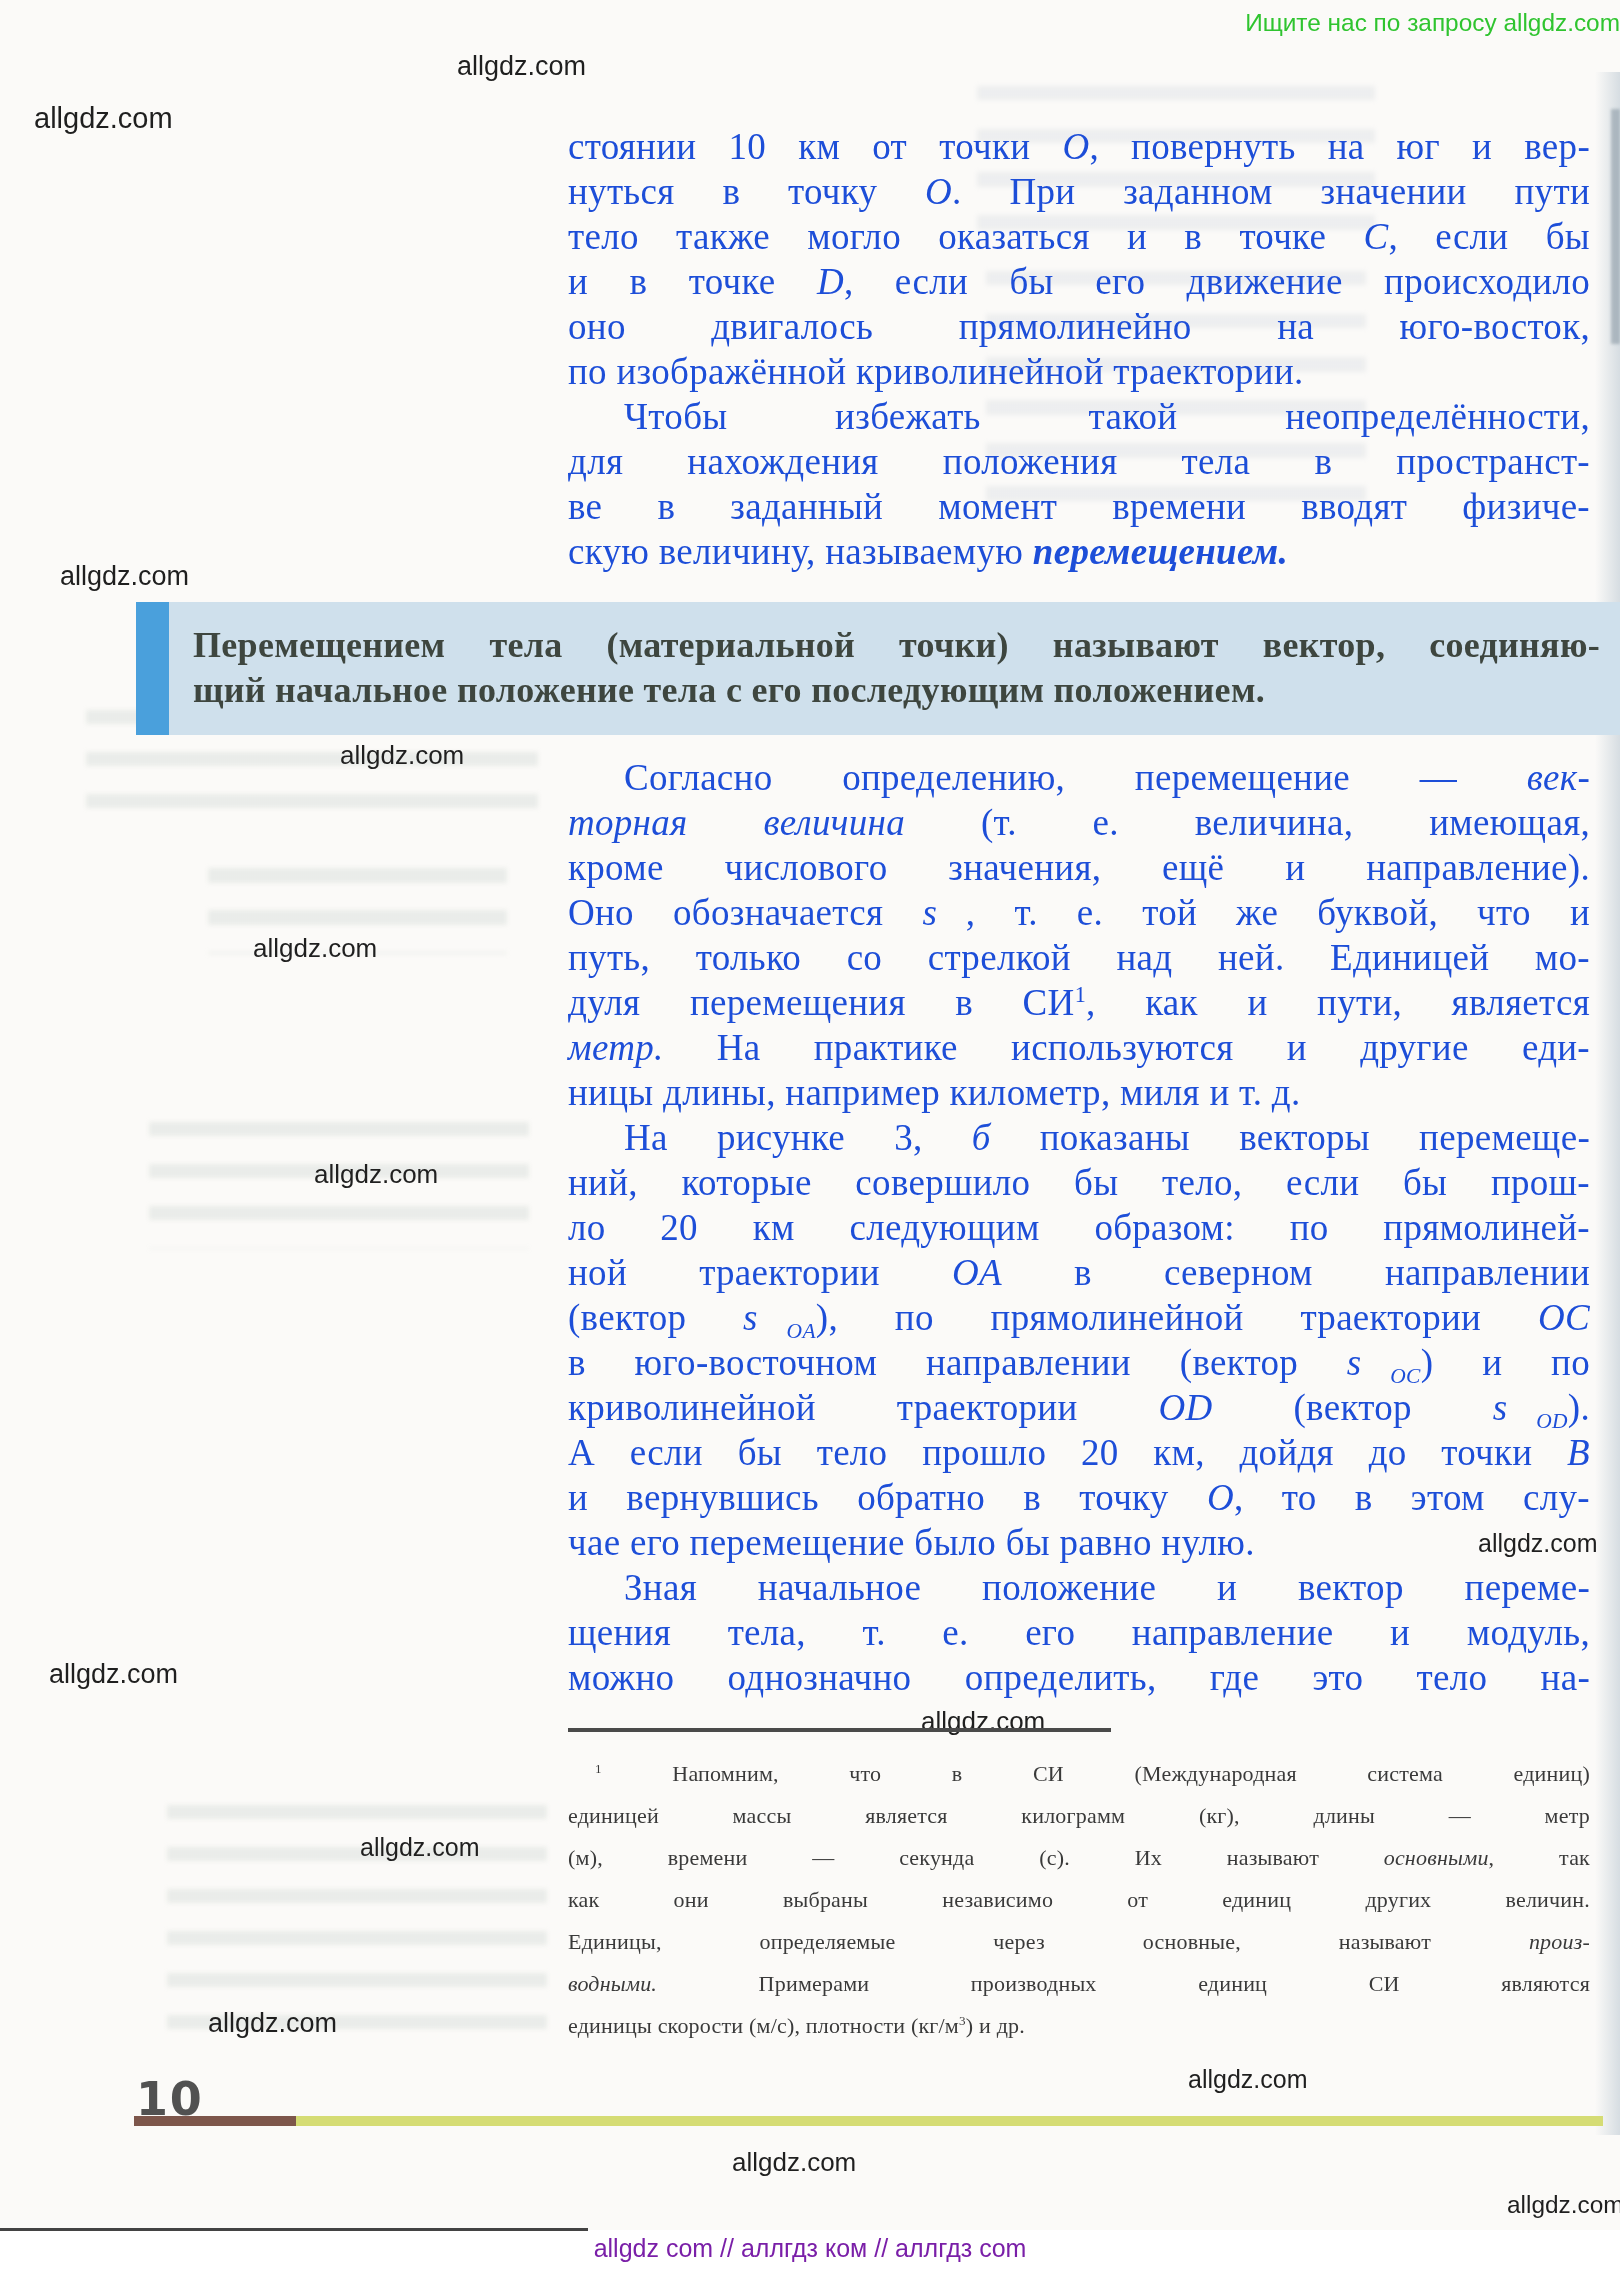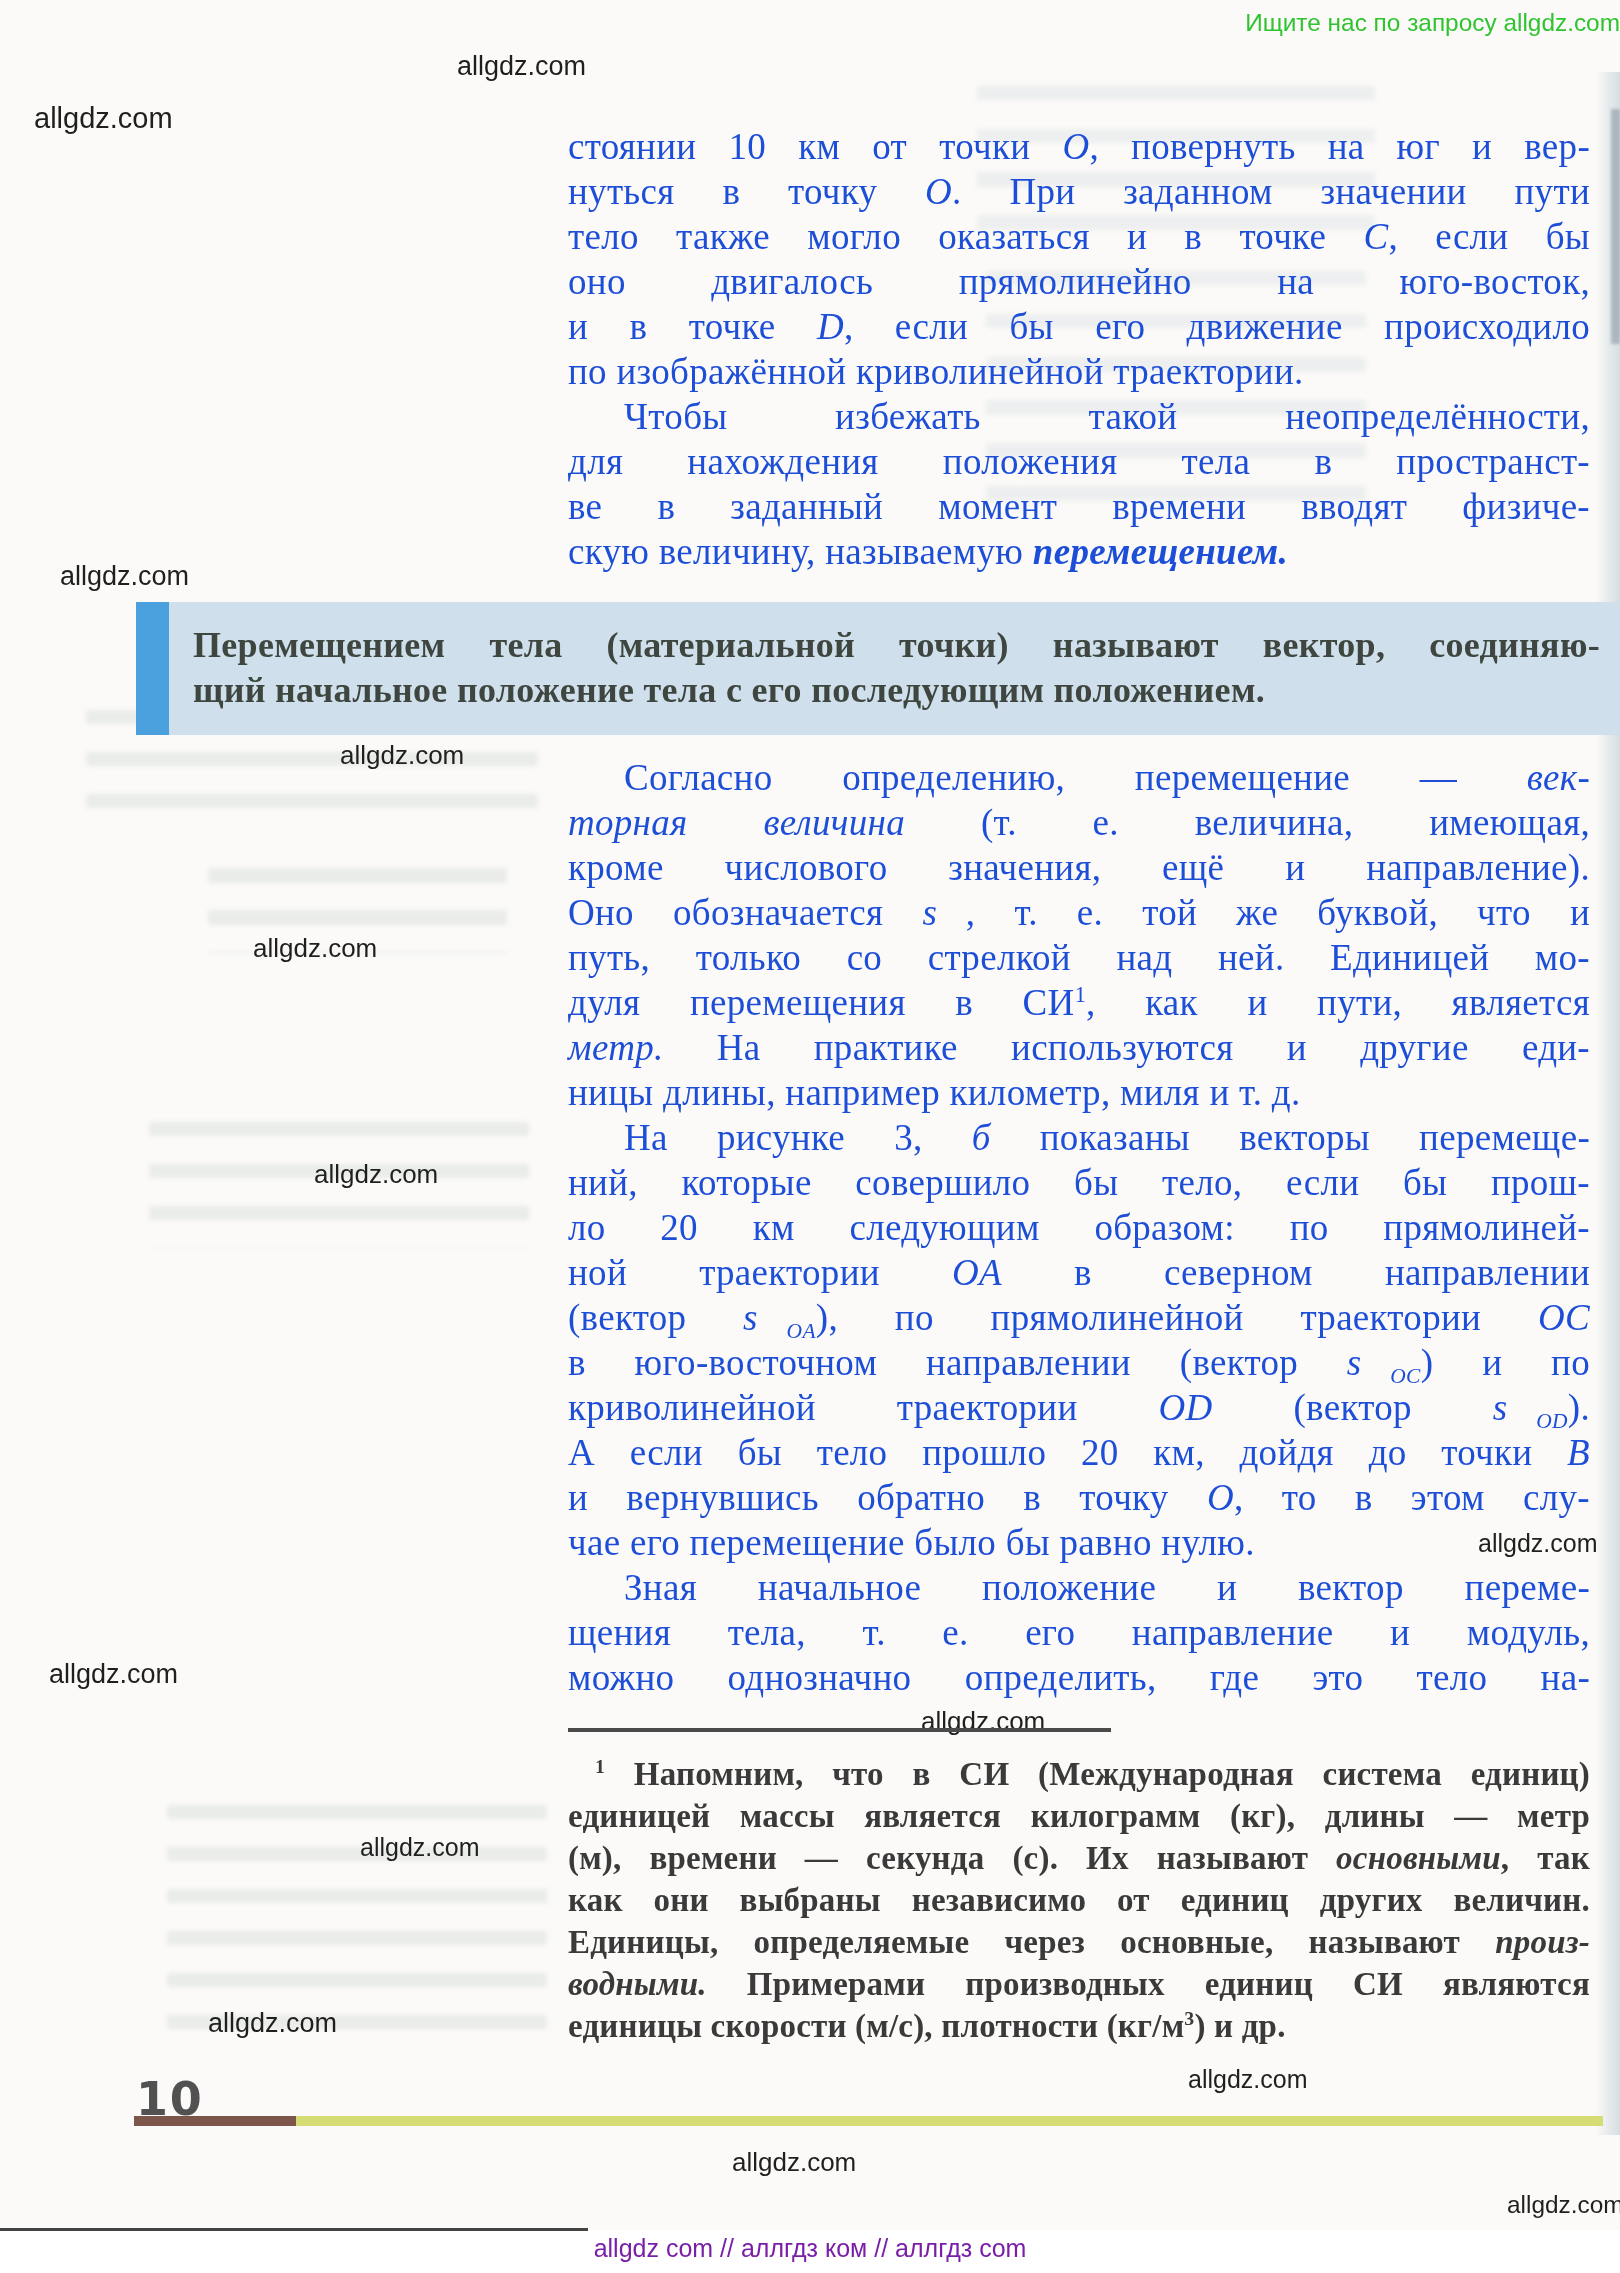--- a/index.html
+++ b/index.html
@@ -20,22 +20,22 @@
 
   
   .defbox{position:absolute;left:136px;top:602px;width:1484px;height:133px;background:#cfe0ec;}
   .defbar{position:absolute;left:0;top:0;width:33px;height:133px;background:#4aa0dc;}
   .deftext{position:absolute;left:57px;top:21px;width:1407px;color:#3e463f;
            font-weight:bold;font-size:36px;letter-spacing:0.3px;}
   .deftext .tl{height:45px;line-height:45px;}
 
   
   .fnsep{position:absolute;left:568px;top:1728px;width:543px;height:3.6px;background:#4a4a4a;}
-  .fncol{position:absolute;left:568px;top:1753px;width:1022px;color:#3a3a3a;font-size:33px;
-         letter-spacing:0.2px;font-weight:bold;}
+  .fncol{position:absolute;left:568px;top:1753px;width:1022px;color:#3a3a3a;font-size:22px;
+         letter-spacing:0.2px;}
   .fncol .tl{height:42px;line-height:42px;}
   .fncol .tl.ind{padding-left:27px;}
 
   
   .wm{position:absolute;color:#1f1f1f;font-family:"Liberation Sans","DejaVu Sans",sans-serif;
       white-space:nowrap;}
   .banner{position:absolute;left:0;right:0;top:9px;text-align:right;font-size:24.4px;
           font-family:"Liberation Sans","DejaVu Sans",sans-serif;}
   .bottom-links{position:absolute;left:0;right:0;top:2234px;text-align:center;font-size:25px;
           font-family:"Liberation Sans","DejaVu Sans",sans-serif;}
@@ -89,22 +89,22 @@
       <div class="wm" style="left: 1188px; top: 2065px; font-size: 25px;">allgdz.com</div>
       <div class="wm" style="left: 732px; top: 2147px; font-size: 26px;">allgdz.com</div>
       <div class="wm" style="left: 1507px; top: 2191px; font-size: 24.4px;">allgdz.com</div>
     </div>
 
   <div class="tcol" style="top:124px;">
     <div>
         <div class="tl"><span class="sg-n">стоянии 10 км от точки </span><span class="sg-i">O</span><span class="sg-n">, повернуть на юг и вер-</span></div>
         <div class="tl"><span class="sg-n">нуться в точку </span><span class="sg-i">O</span><span class="sg-n">. При заданном значении пути</span></div>
         <div class="tl"><span class="sg-n">тело также могло оказаться и в точке </span><span class="sg-i">C</span><span class="sg-n">, если бы</span></div>
+        <div class="tl"><span class="sg-n">и в точке </span><span class="sg-i">D</span><span class="sg-n">, если бы его движение происходило</span></div>
         <div class="tl"><span class="sg-n">оно двигалось прямолинейно на юго-восток,</span></div>
-        <div class="tl"><span class="sg-n">и в точке </span><span class="sg-i">D</span><span class="sg-n">, если бы его движение происходило</span></div>
         <div class="tl last"><span class="sg-n">по изображённой криволинейной траектории.</span></div>
       </div>
     <div>
         <div class="tl ind"><span class="sg-n">Чтобы избежать такой неопределённости,</span></div>
         <div class="tl"><span class="sg-n">для нахождения положения тела в пространст-</span></div>
         <div class="tl"><span class="sg-n">ве в заданный момент времени вводят физиче-</span></div>
         <div class="tl last"><span class="sg-n">скую величину, называемую </span><span class="sg-bi">перемещением.</span></div>
       </div>
   </div>
 

